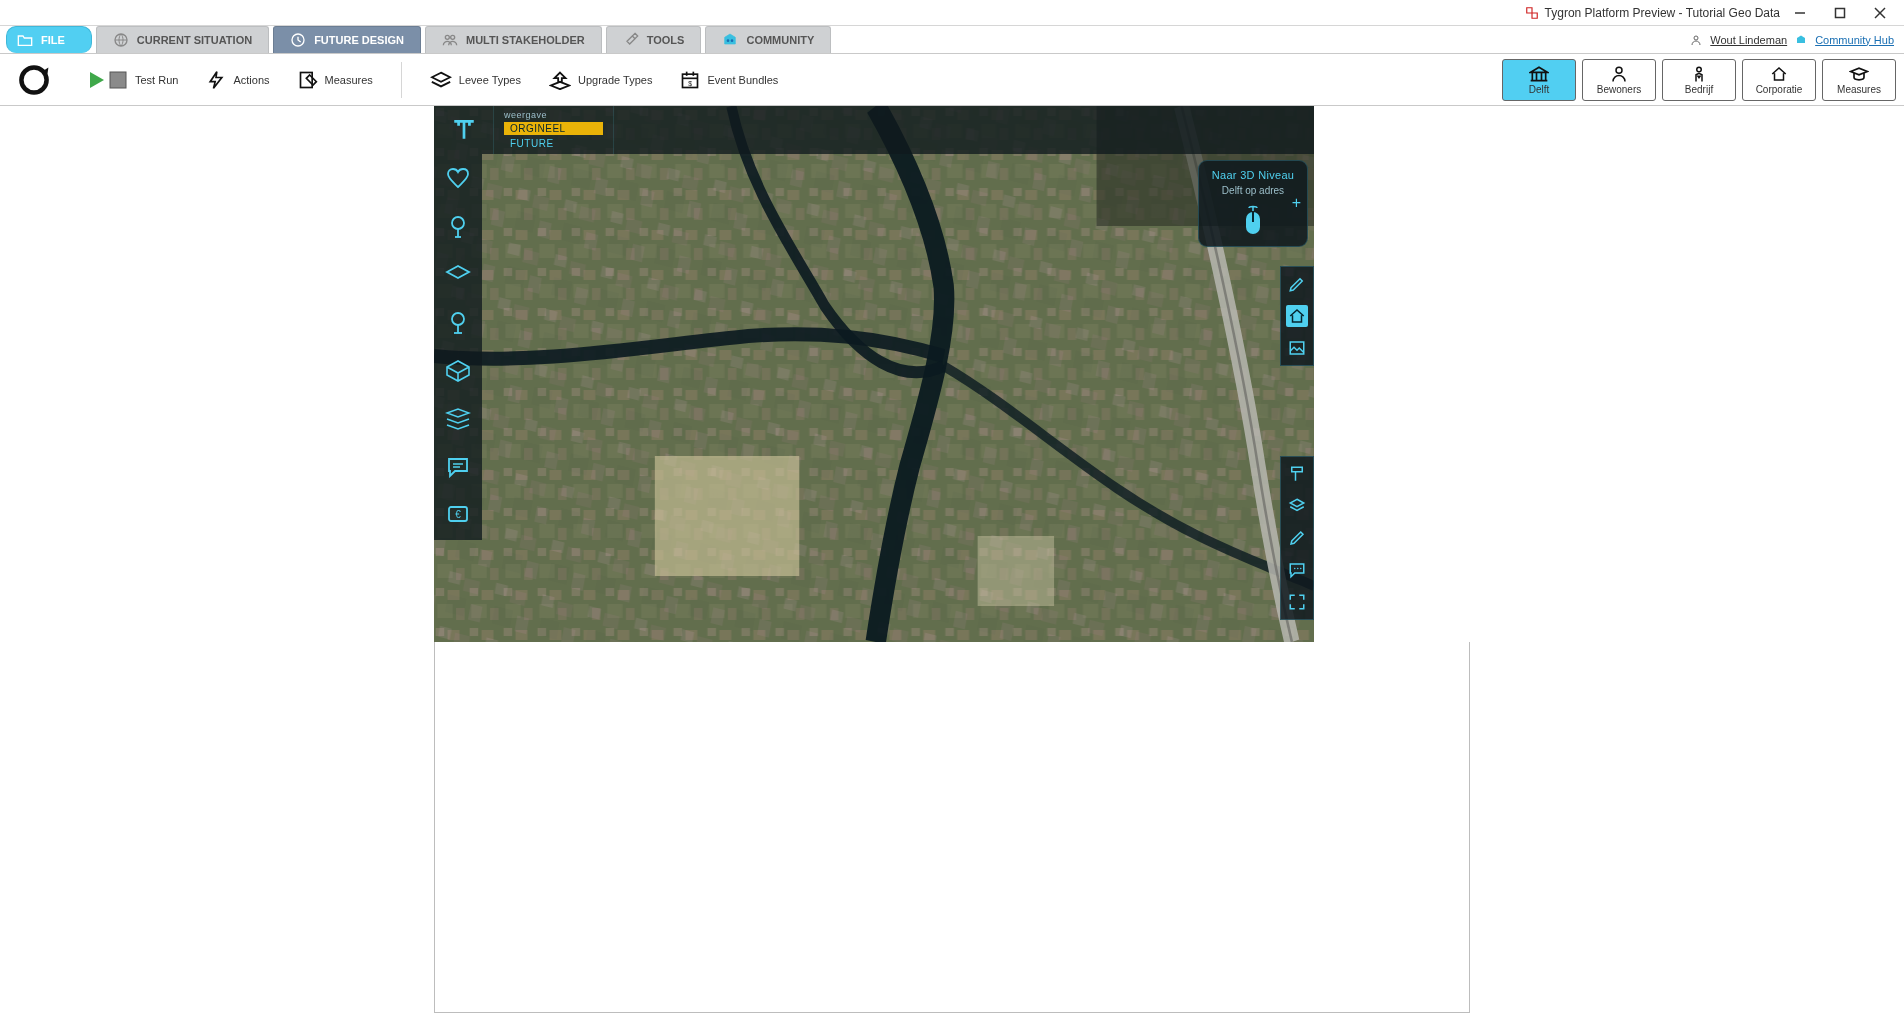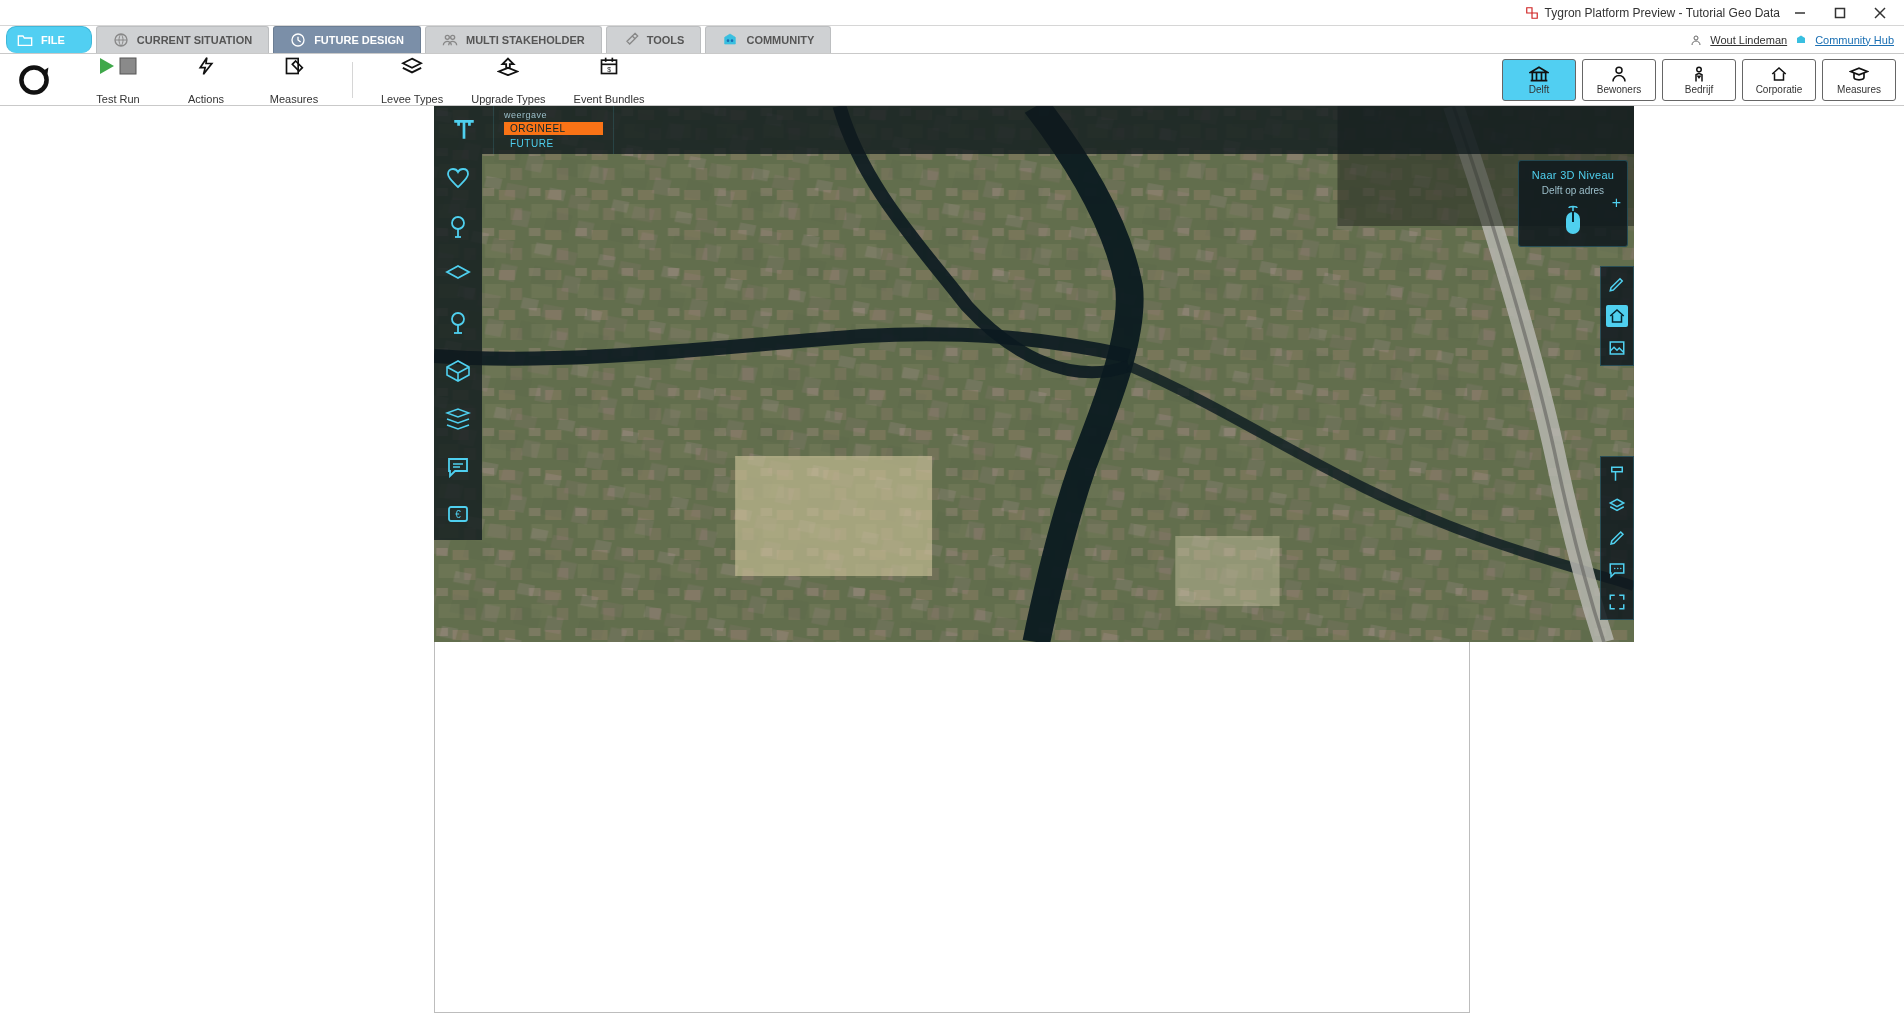--- a/index.html
+++ b/index.html
@@ -15,52 +15,52 @@
   .rtab { display:flex; align-items:center; gap:8px; padding:0 16px; background:#cfd1d3; border:1px solid #bcbec0; border-bottom:none; border-radius:3px 3px 0 0; font-size:11px; color:#555; font-weight:600;}
   .rtab .rticon { width:16px; height:16px; display:flex; align-items:center; justify-content:center;}
   .rtab.file { background:#51cff2; border-color:#3fb7d8; color:#fff; padding:0 26px 0 10px;border-radius:10px;}
   .rtab.selected { background:#7b8fa8; border-color:#6b7d93; color:#fff;}
   .ribbon-right { margin-left:auto; display:flex; align-items:center; gap:8px; padding-right:10px; font-size:11px;}
   .ribbon-right a { color:#1a6fb3; text-decoration:underline;}
   .ribbon-right .username { color:#333; text-decoration:underline;}
   
   .ribbon-panel { height:52px; display:flex; align-items:center; background:#fff; border-bottom:1px solid #c9c9c9; padding:0 8px; gap:28px;}
   .logo-a { width:36px; height:36px; margin-left:8px; margin-right:8px;}
-  .rp-group { display:flex; flex-direction:column; align-items:center; gap:16px; min-width:60px;}
+  .rp-group { display:flex; align-items:center; gap:7px; min-width:60px;}
   .rp-group .rp-icon { height:22px; display:flex; align-items:center; justify-content:center;}
   .rp-group .rp-label { font-size:11px; color:#333;}
   .vsep { width:1px; height:36px; background:#d6d6d6;}
   .stakeholders { margin-left:auto; display:flex; gap:6px;}
   .stake { width:74px; height:42px; border:1px solid #666; border-radius:3px; display:flex; flex-direction:column; align-items:center; justify-content:center; gap:1px; background:#fff; font-size:10px;text-align:right;}
   .stake.active { background:#51cff2;}
   .stake .sicon { height:18px; display:flex; align-items:center; justify-content:center;}
   
   .workspace { position:absolute; left:0; right:0; top:106px; bottom:0; display:flex; justify-content:center; background:#fff;}
   .canvas-wrap { width:1036px; display:flex; flex-direction:column;}
-  .map-area { position:relative; width:1200px; height:536px; background:#222; overflow:hidden;}
+  .map-area { position:relative; width:880px; height:536px; background:#222; overflow:hidden;}
   .map-svg { position:absolute; inset:0; width:100%; height:100%;}
   .footer-area { flex:1; border:1px solid #bdbdbd; border-top:none; background:#fff;}
   
   .map-topbar { position:absolute; top:0; left:0; right:0; height:48px; background:rgba(15,25,30,0.78); display:flex; align-items:stretch;}
   .map-logo { width:60px; display:flex; align-items:center; justify-content:center; border-right:1px solid rgba(80,200,230,0.15);}
   .weergave { width:120px; padding:4px 10px 4px 10px; border-right:1px solid rgba(80,200,230,0.15); display:flex; flex-direction:column; justify-content:center; gap:2px;}
   .weergave-title { font-size:9px; color:#9cbfca; letter-spacing:0.5px;}
   .weergave-btn { font-size:10px; padding:1px 6px; text-align:left; letter-spacing:0.5px;}
-  .weergave-btn.sel { background:#f97316; color:#06252f;}
+  .weergave-btn.sel { background:#eab308; color:#06252f;}
   .weergave-btn.unsel { color:#4fd0ef;}
   
   .map-leftcol { position:absolute; left:0; top:48px; width:48px; background:rgba(15,25,30,0.78); display:flex; flex-direction:column; align-items:center; padding:10px 0; gap:18px;}
   .ltool { width:30px; height:30px; color:#4fd0ef; display:flex; align-items:center; justify-content:center;}
   
   .map-rightcol { position:absolute; right:0; top:160px; width:34px; background:rgba(15,25,30,0.85); border:1px solid rgba(80,200,230,0.25); display:flex; flex-direction:column; align-items:center; padding:6px 0; gap:10px;}
   .map-rightcol2 { position:absolute; right:0; top:350px; width:34px; background:rgba(15,25,30,0.85); border:1px solid rgba(80,200,230,0.25); display:flex; flex-direction:column; align-items:center; padding:6px 0; gap:10px;}
   .rtool { width:22px; height:22px; color:#4fd0ef; display:flex; align-items:center; justify-content:center;}
   .rtool.sel { background:#4fd0ef; color:#06252f; border-radius:2px;}
   
-  .map-floating { position:absolute; right:6px; top:54px; width:110px; background:rgba(15,25,30,0.88); border:1px solid rgba(80,200,230,0.25); border-radius:3px; padding:8px 8px 10px 8px; display:flex; flex-direction:column; align-items:center; gap:4px;}
+  .map-floating { position:absolute; right:6px; top:54px; width:110px; background:rgba(15,25,30,0.88); border:1px solid rgba(80,200,230,0.25); border-radius:9px; padding:8px 8px 10px 8px; display:flex; flex-direction:column; align-items:center; gap:4px;}
   .map-floating .flabel1 { font-size:11px; color:#4fd0ef; letter-spacing:0.3px;}
   .map-floating .flabel2 { font-size:10px; color:#9cbfca;}
   .map-floating .mouseicon { width:26px; height:32px; color:#4fd0ef; margin-top:4px;}
   .map-floating .plus { position:absolute; right:6px; bottom:34px; color:#4fd0ef; font-size:16px;}
   svg { display:block; }
 </style>
 </head>
 <body>
 
 <div class="titlebar">

